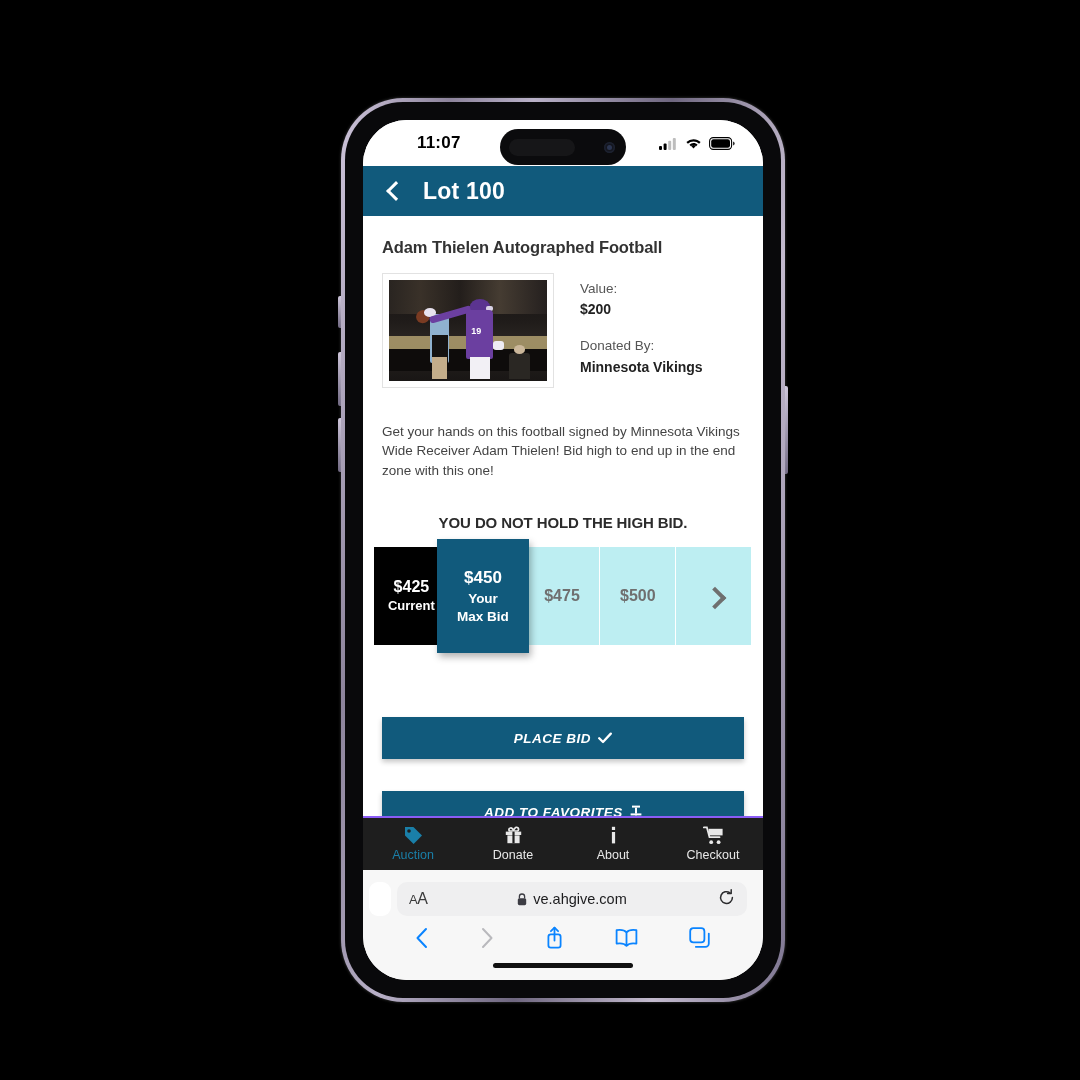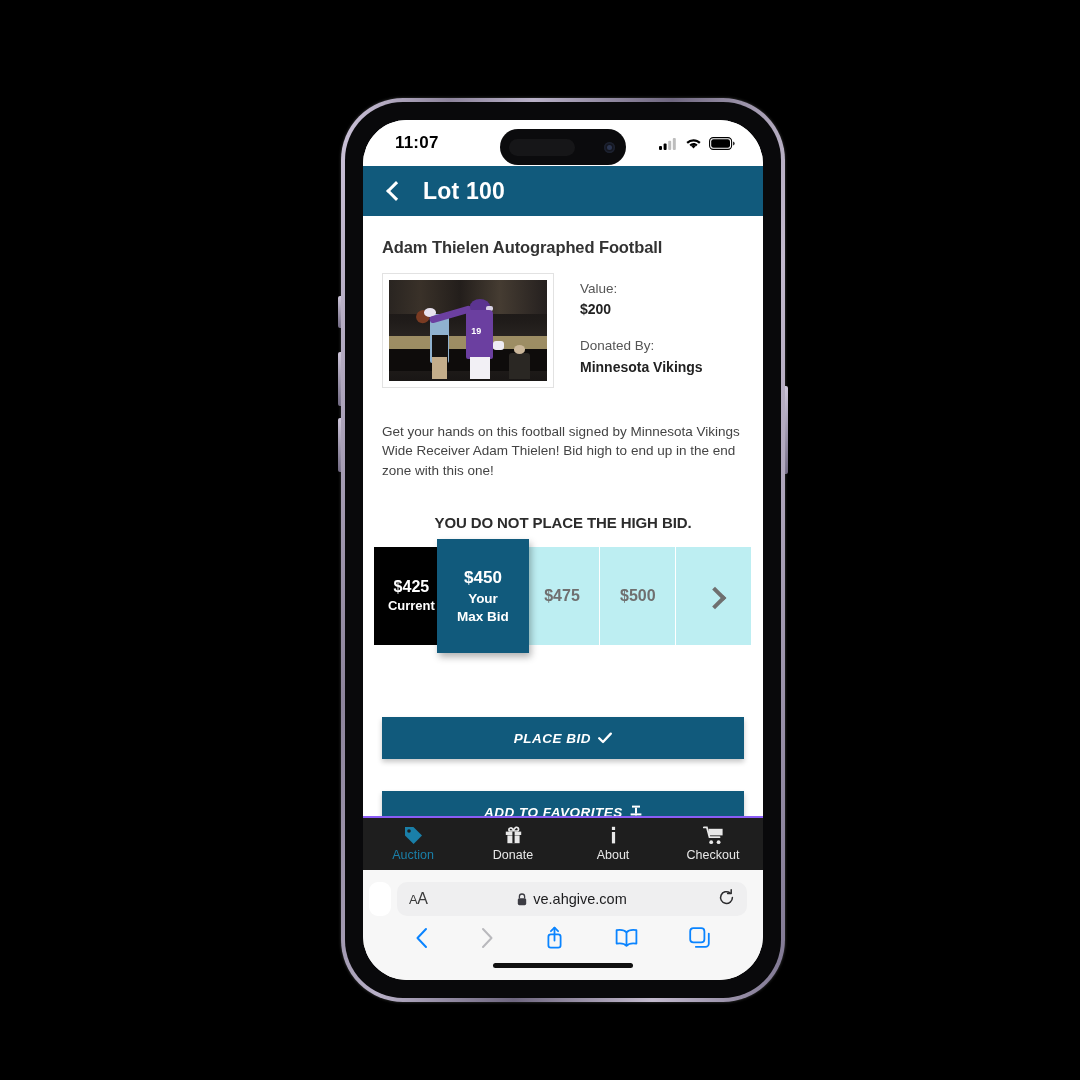--- a/index.html
+++ b/index.html
@@ -38,21 +38,21 @@
   .btn-vol-dn{ left:338px; top:418px; width:5px; height:54px; }
   .btn-silent{ left:338px; top:296px; width:5px; height:32px; }
   .btn-power { left:783px; top:386px; width:5px; height:88px; }
 
   
   .statusbar{
     position:relative; height:46px; background:#fff;
     display:flex; align-items:center; justify-content:space-between;
     padding:0 28px 0 32px;
   }
-  .sb-time{ font-size:17px; font-weight:bold; color:#000; letter-spacing:.2px; }
+  .sb-time{ font-size:17px; font-weight:bold; color:#000; letter-spacing:.2px;margin-left:22px; }
   .sb-right{ display:flex; align-items:center; gap:7px; }
 
   .island{
     position:absolute; left:50%; transform:translateX(-50%);
     top:9px; width:126px; height:36px; border-radius:18px;
     background:#0b0b0d; z-index:40;
     display:flex; align-items:center; justify-content:space-between;
     padding:0 11px 0 9px;
   }
   .island-speaker{ width:66px; height:17px; border-radius:9px; background:#161618; }
@@ -295,21 +295,21 @@
           <div class="meta-label">Value:</div>
           <div class="meta-value">$200</div>
           <div class="meta-gap"></div>
           <div class="meta-label">Donated By:</div>
           <div class="meta-value">Minnesota Vikings</div>
         </div>
       </div>
 
       <div class="desc">Get your hands on this football signed by Minnesota Vikings Wide Receiver Adam Thielen! Bid high to end up in the end zone with this one!</div>
 
-      <div class="bid-status">YOU DO NOT PLACE THE HIGH BID.</div>
+      <div class="bid-status">YOU DO NOT HOLD THE HIGH BID.</div>
 
       <div class="bid-strip">
         <div class="bid-tile current">
           <span class="amt">$425</span>
           <span class="sub">Current</span>
         </div>
         <div class="bid-tile" style="visibility:hidden"></div>
         <div class="bid-tile">
           <span>$475</span>
         </div>

